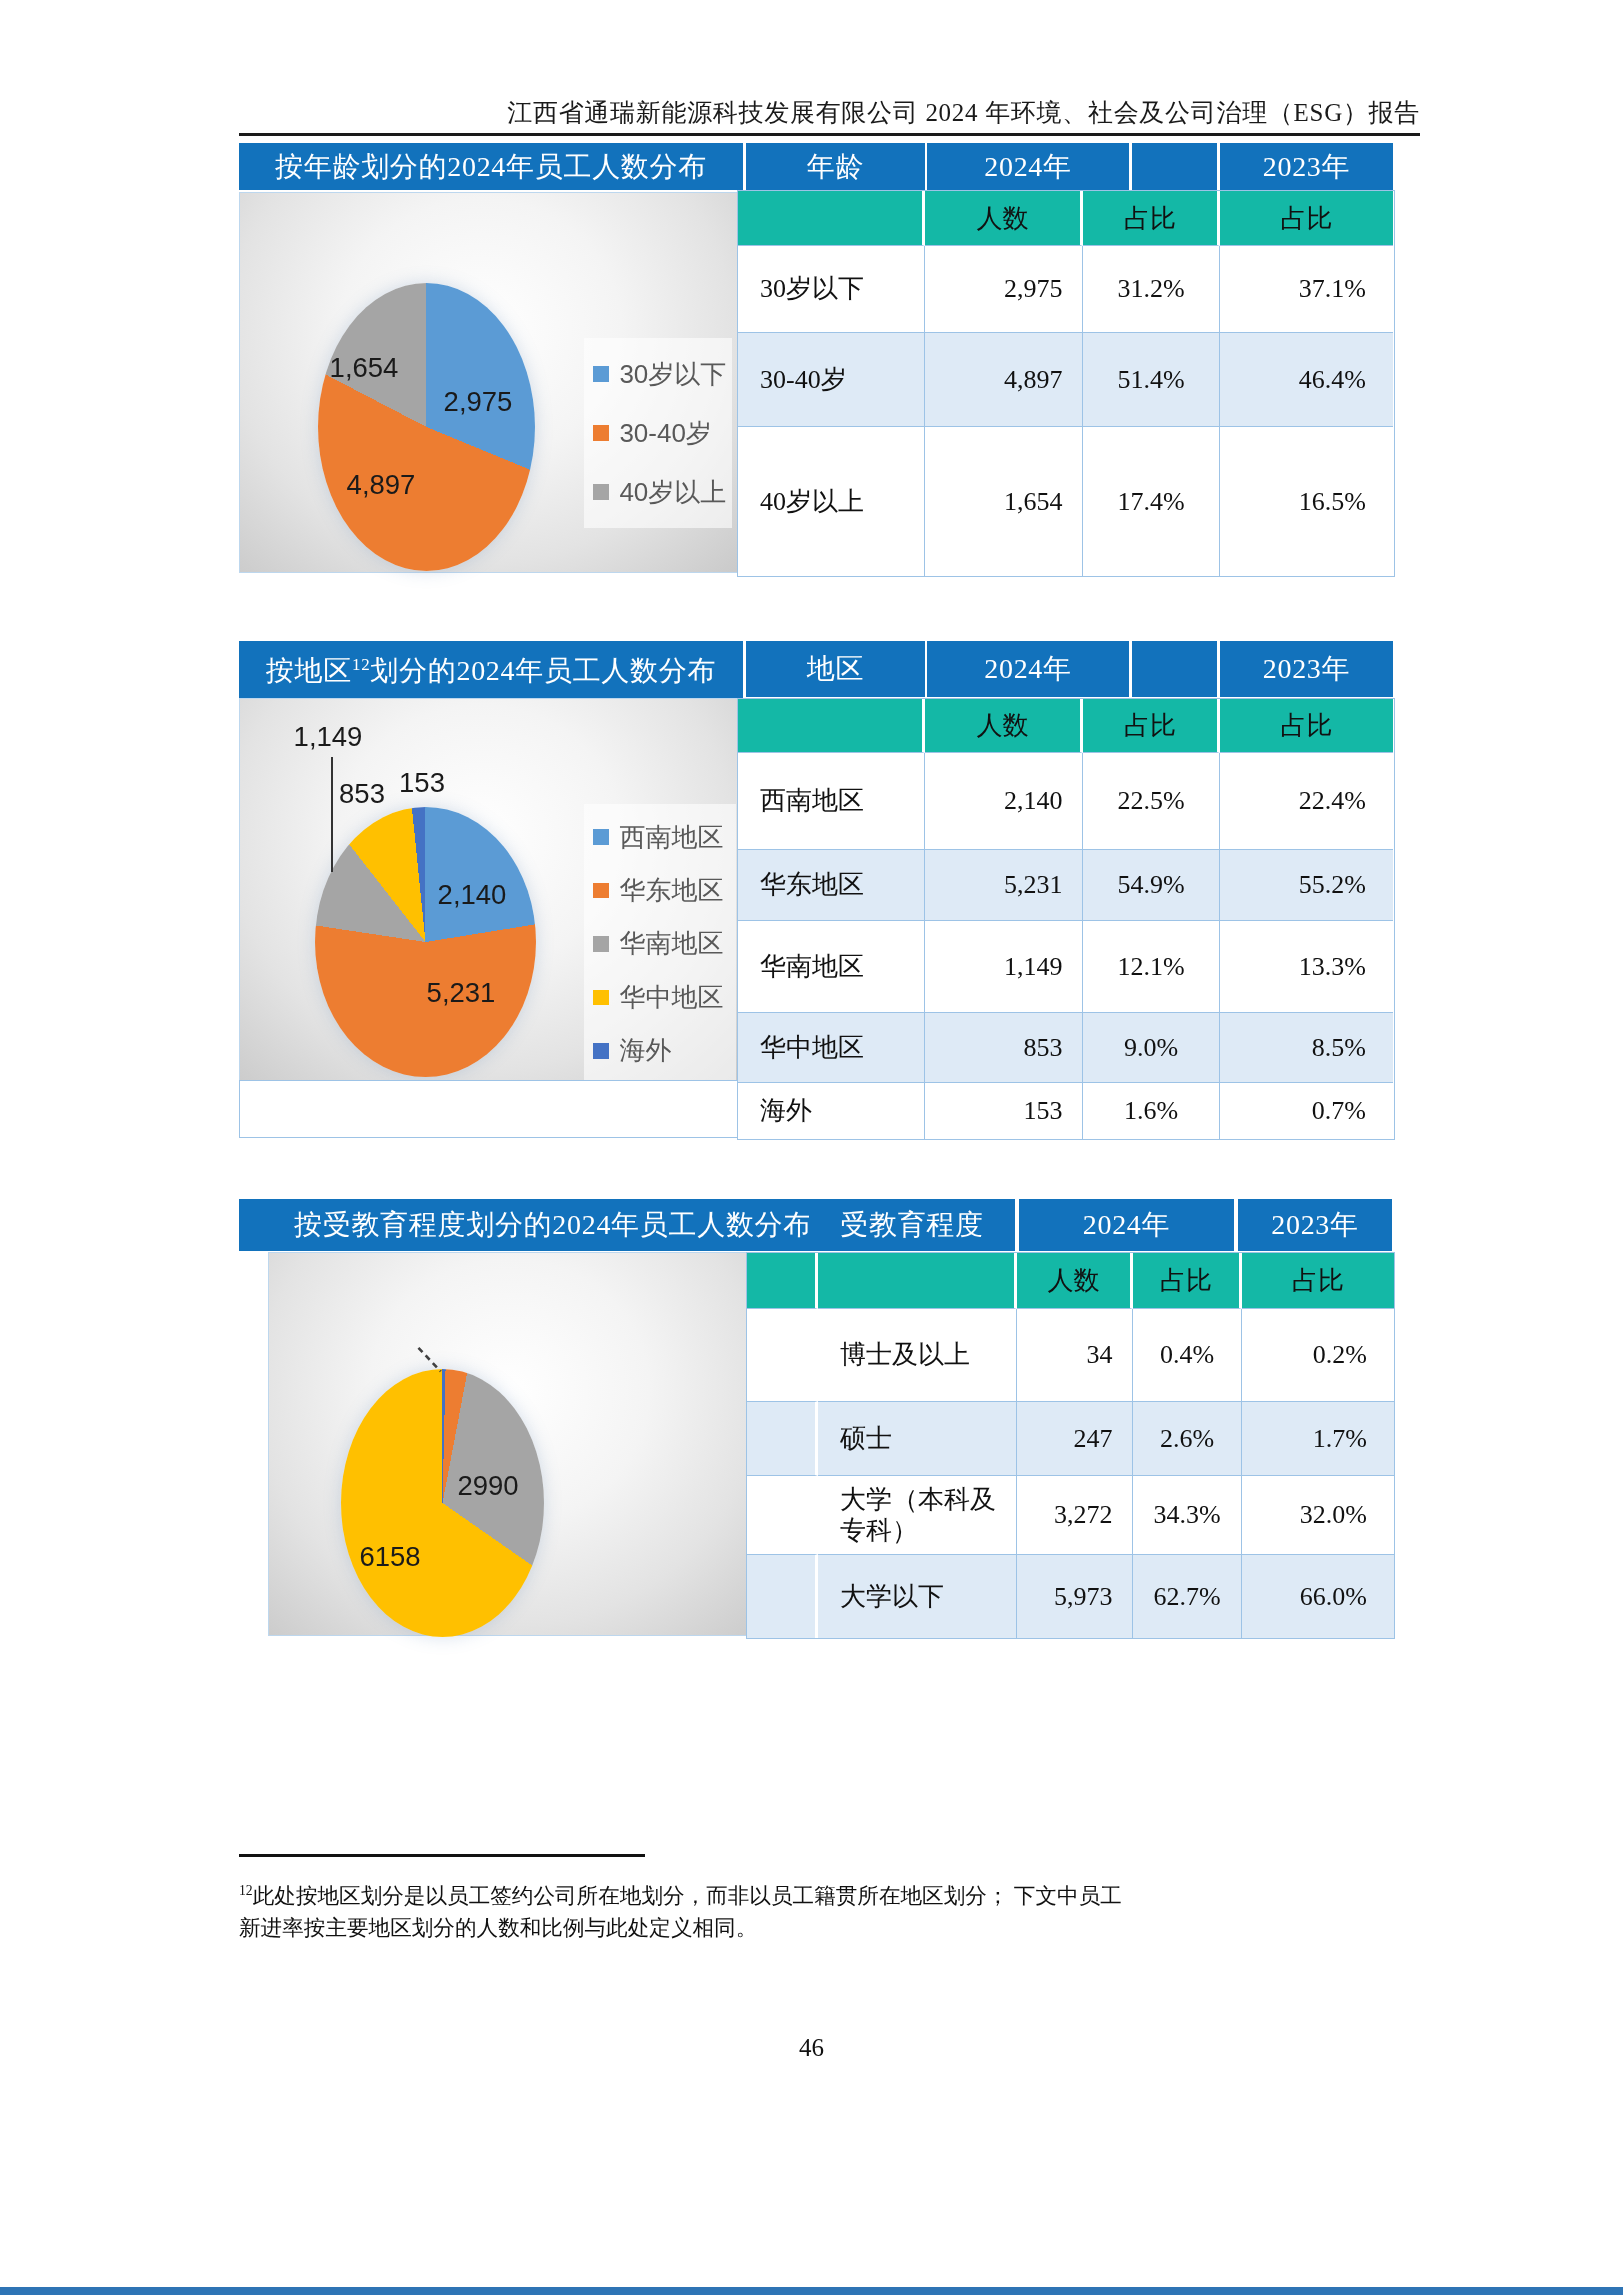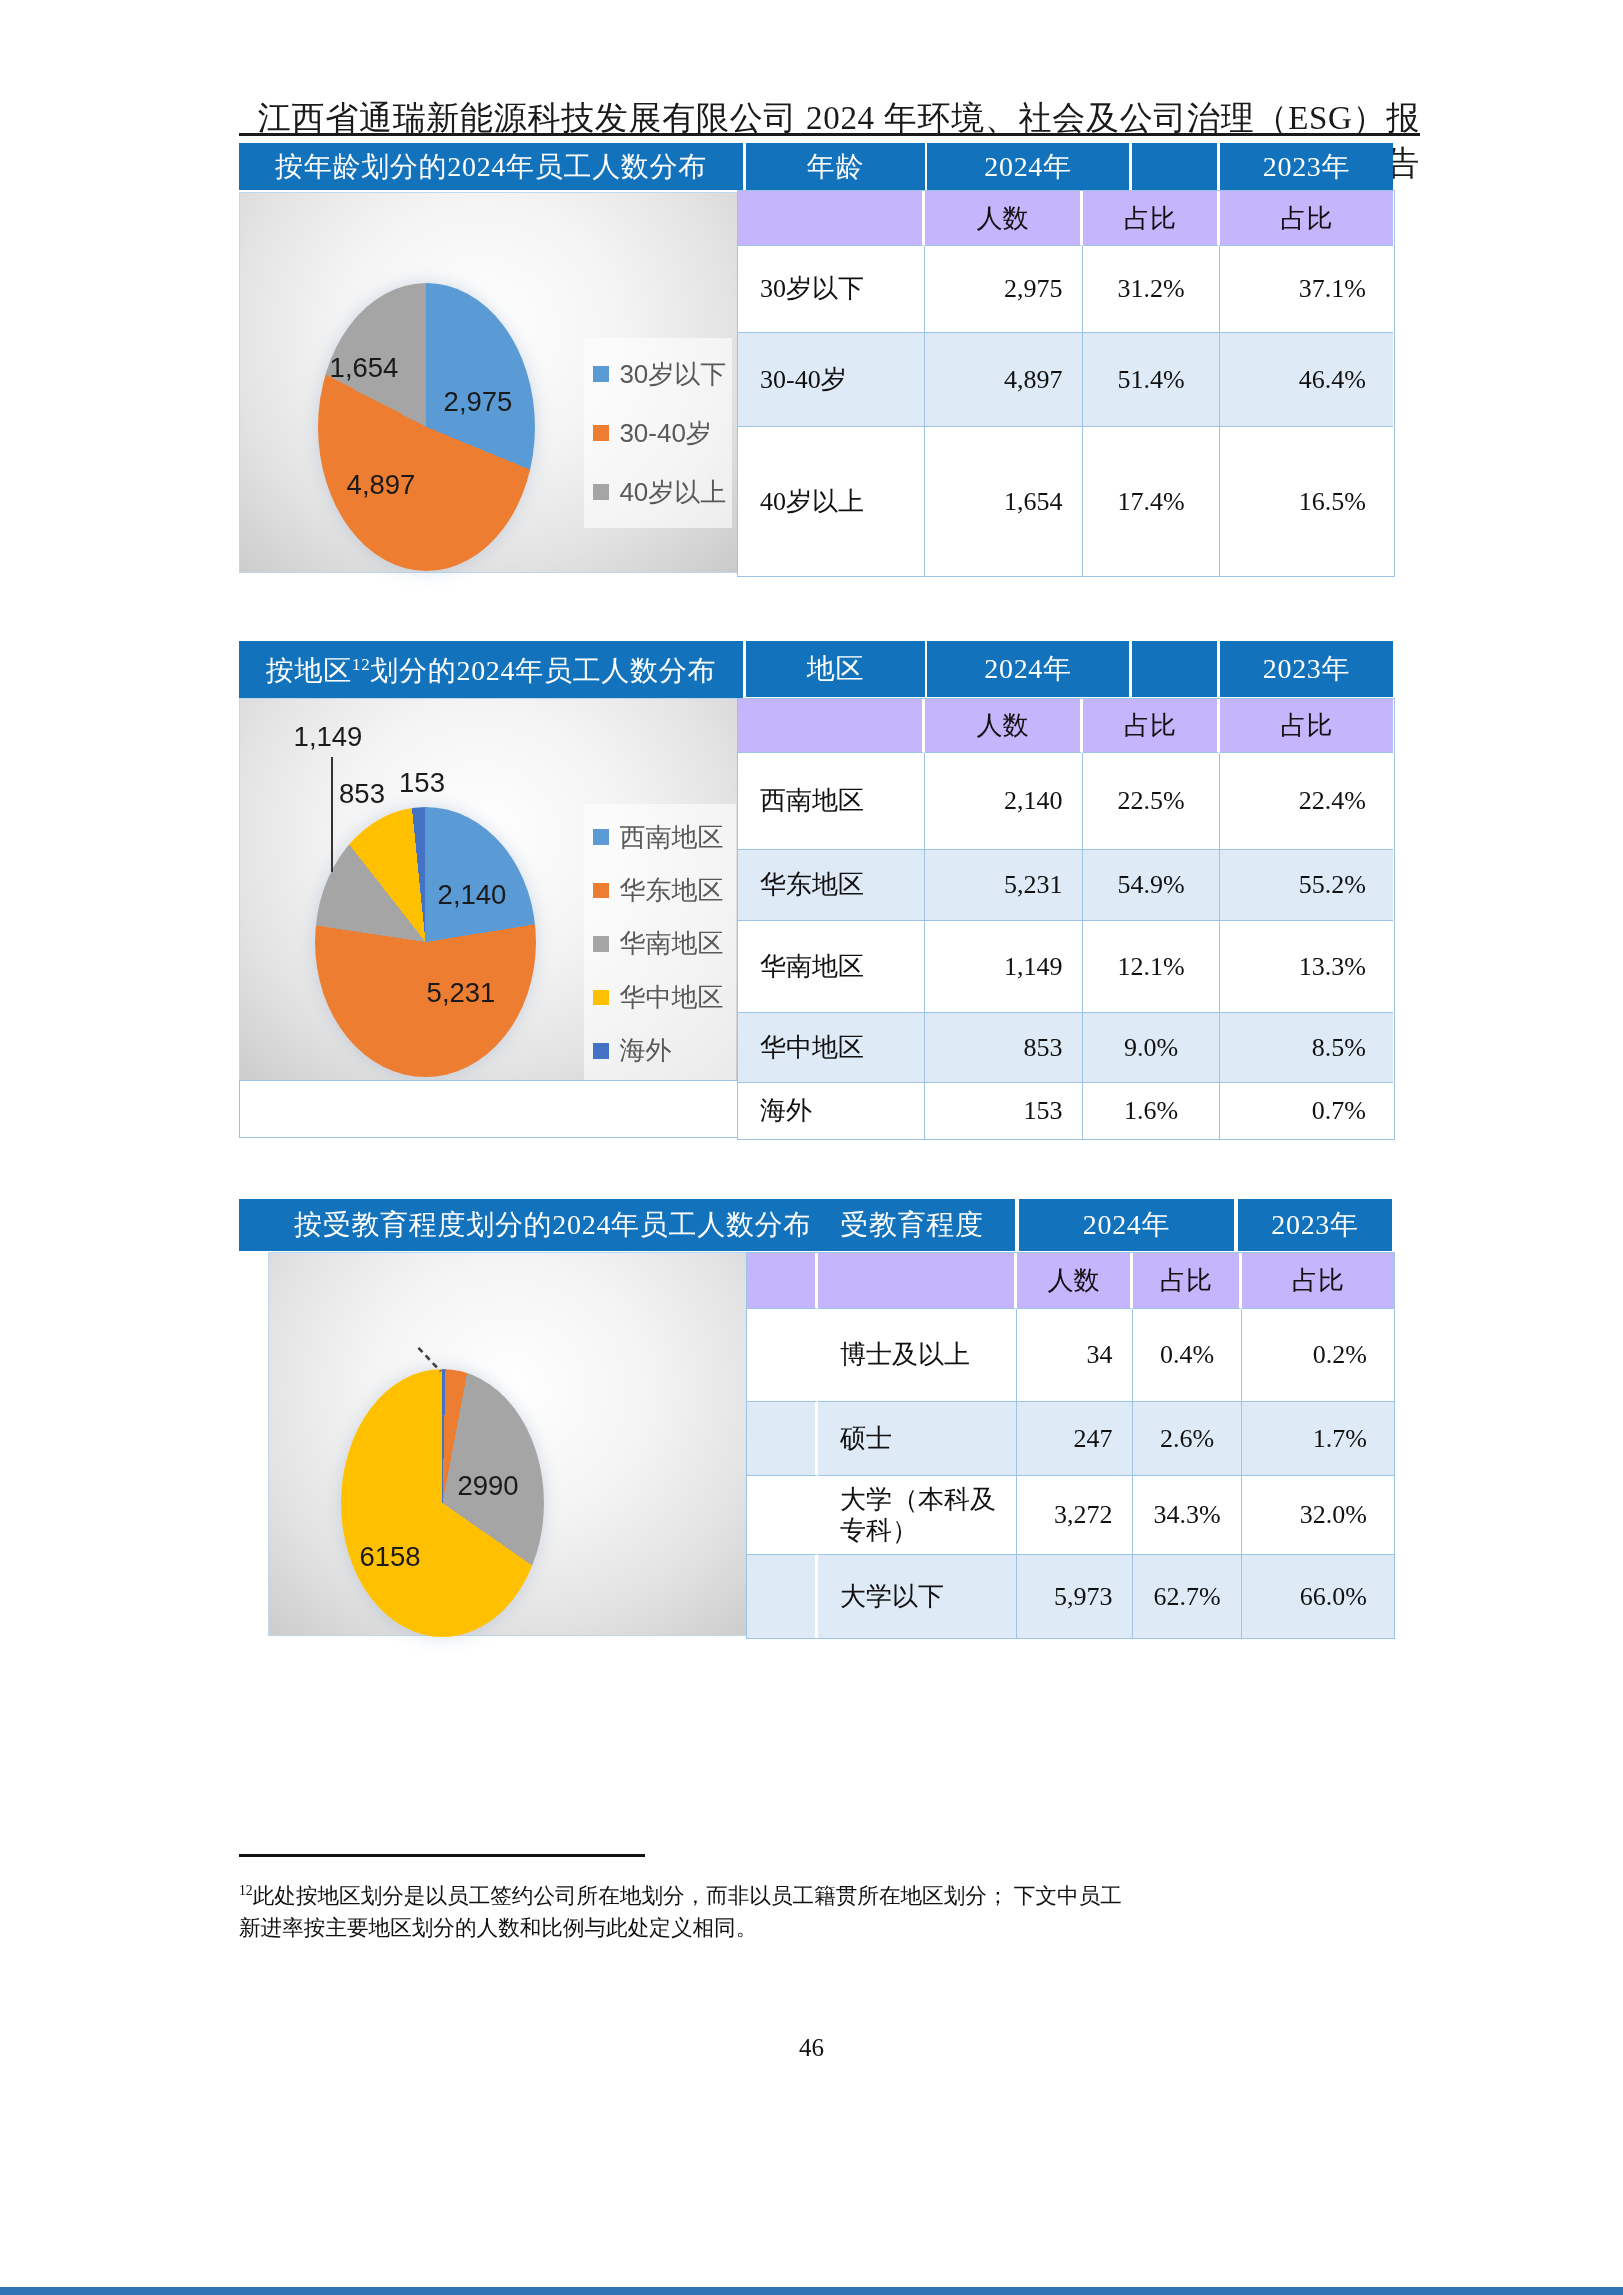--- a/index.html
+++ b/index.html
@@ -2,21 +2,21 @@
 <html style="font-size:10.5px"><head>
 <meta charset="utf-8">
 <style>
   * { margin:0; padding:0; box-sizing:border-box; }
   html,body { background:#ffffff; }
   .page { position:relative; width:1623px; height:2295px; background:#fff; overflow:hidden;
           font-family:"Liberation Serif","DejaVu Serif",serif; color:#111; }
 
   
   .pg-header { position:absolute; left:239px; top:96px; width:1181px; text-align:right;
-               font-size:33px; color:#1a1a1a; letter-spacing:0.7px; }
+               font-size:25px; color:#1a1a1a; letter-spacing:0.7px; }
   .pg-rule   { position:absolute; left:239px; top:133px; width:1181px; height:3.3px; background:#1a1a1a; }
 
   
   .bluecell { position:absolute; background:#1272BC; color:#fff; display:flex;
               align-items:center; justify-content:center; font-size:28px; letter-spacing:0.7px; }
   .bluecell sup { font-size:17px; line-height:0; vertical-align:super; }
 
   
   .piebox { position:absolute; border:1.3px solid #BDD7EE;
             background:radial-gradient(ellipse at 48% 36%, #ffffff 0%, #f4f4f4 38%, #e3e3e3 68%, #c9c9c9 100%); }
@@ -30,21 +30,21 @@
   .leg-sq   { width:15.7px; height:15.7px; flex:0 0 15.7px; }
   .leg-txt  { font-family:"Liberation Sans","DejaVu Sans",sans-serif; font-size:26px; color:#595959; white-space:nowrap; }
 
   
   .grid { position:absolute; display:grid; border:1.3px solid #9DC3E6; background:#fff; }
   .g1 { left:737px; top:190px;  width:658px; grid-template-columns:187px 158px 137px 173px; grid-template-rows:55px 87px 94px 149px; }
   .g2 { left:737px; top:698px; width:658px; grid-template-columns:187px 158px 137px 173px; grid-template-rows:54px 97px 71px 92px 70px 56px; }
   .g3 { left:746px; top:1252px; width:649px;  grid-template-columns:71px 199px 116px 109px 152px; grid-template-rows:56px 93px 74px 79px 83px; }
   .cell { display:flex; align-items:center; font-size:26px; color:#111;
           border-right:1.3px solid #9DC3E6; border-bottom:1.3px solid #9DC3E6; background:#fff; }
-  .h2   { background:#c4b5fd; border-right:3.3px solid #ffffff; justify-content:center; }
+  .h2   { background:#14b8a6; border-right:3.3px solid #ffffff; justify-content:center; }
   .shade{ background:#DEEAF6; }
   .lastcol { border-right:none; }
   .lastrow { border-bottom:none; }
   .lab  { padding-left:22px; line-height:1.2; }
   .num  { justify-content:flex-end; padding-right:19.6px; }
   .pct  { justify-content:center; }
   .pct2 { justify-content:flex-end; padding-right:27px; }
 
   .left-empty { position:absolute; border:1.3px solid #9DC3E6; background:#fff; }
 

